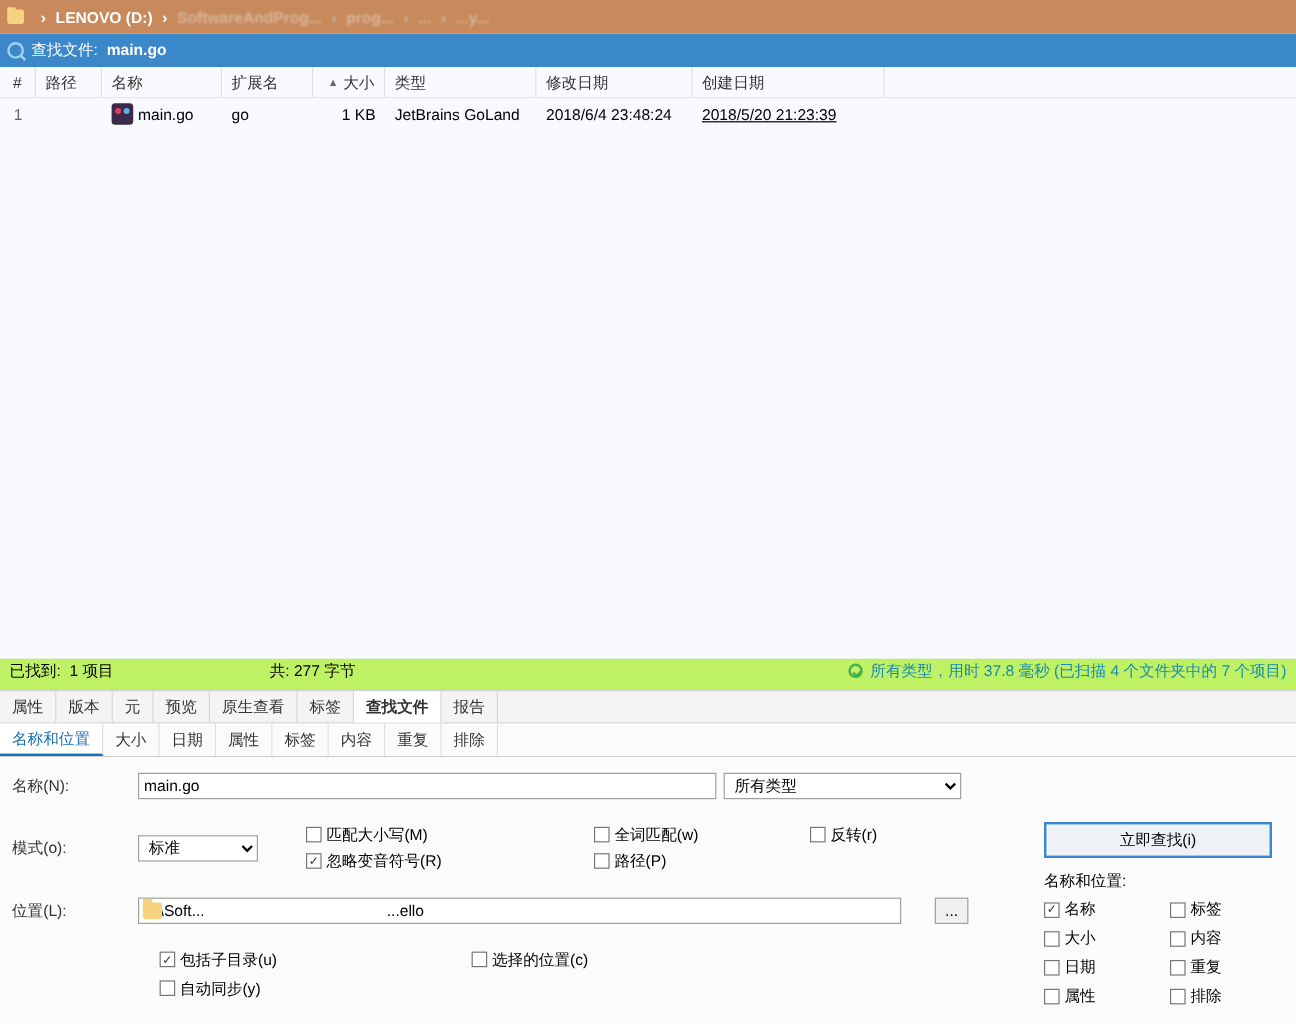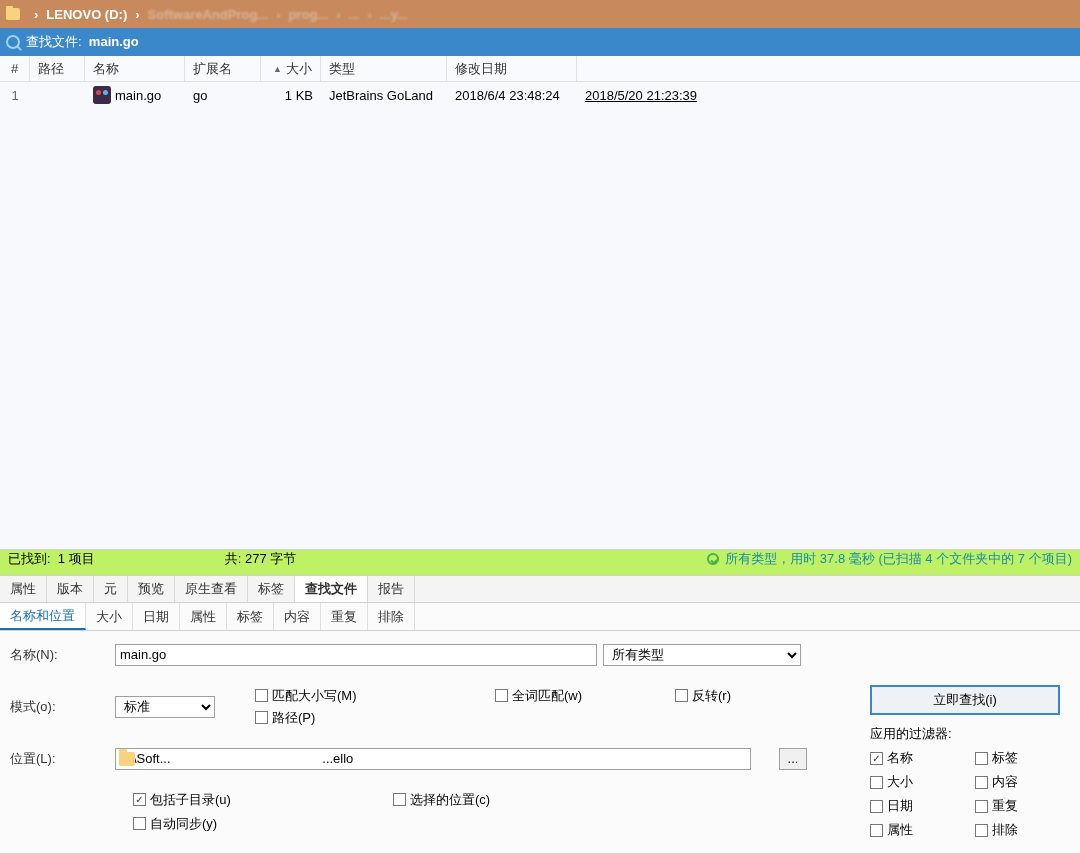--- a/index.html
+++ b/index.html
@@ -122,20 +122,21 @@
   <div class="col col-num">#</div>
   <div class="col col-path">路径</div>
   <div class="col col-name">名称</div>
   <div class="col col-ext">扩展名</div>
   <div class="col col-size">
       <span class="chev-up">▲</span>
       <span>大小</span>
     </div>
   <div class="col col-type">类型</div>
   <div class="col col-mod">修改日期</div>
+  <div class="col col-create">创建日期</div>
 </div>
 
 <div class="results-body">
   <div class="row">
     <div class="cell num">1</div>
     <div class="cell path"></div>
     <div class="cell name">
         <span class="file-ico"></span>
         <span>main.go</span>
       </div>
@@ -196,20 +197,24 @@
         </div>
       <div class="ck">
           <span class="box"></span>
           <span>全词匹配(w)</span>
         </div>
       <div class="ck">
           <span class="box"></span>
           <span>反转(r)</span>
         </div>
       <div class="ck">
+          <span class="box checked"></span>
+          <span>忽略变音符号(R)</span>
+        </div>
+      <div class="ck">
           <span class="box"></span>
           <span>路径(P)</span>
         </div>
       <div></div>
     </div>
 
     <label>位置(L):</label>
     <div class="loc-row">
       <div class="loc-wrap">
         <span class="folder-ico2"></span>
@@ -230,21 +235,21 @@
         </div>
       <div class="ck">
           <span class="box"></span>
           <span>自动同步(y)</span>
         </div>
     </div>
   </div>
 
   <div class="right-panel">
     <button class="primary">立即查找(i)</button>
-    <div class="filters-title">应用的过滤器:</div>
+    <div class="filters-title">名称和位置:</div>
     <div class="filters-grid">
       <div class="ck">
           <span class="box checked"></span>
           <span>名称</span>
         </div>
       <div class="ck">
           <span class="box"></span>
           <span>标签</span>
         </div>
       <div class="ck">

